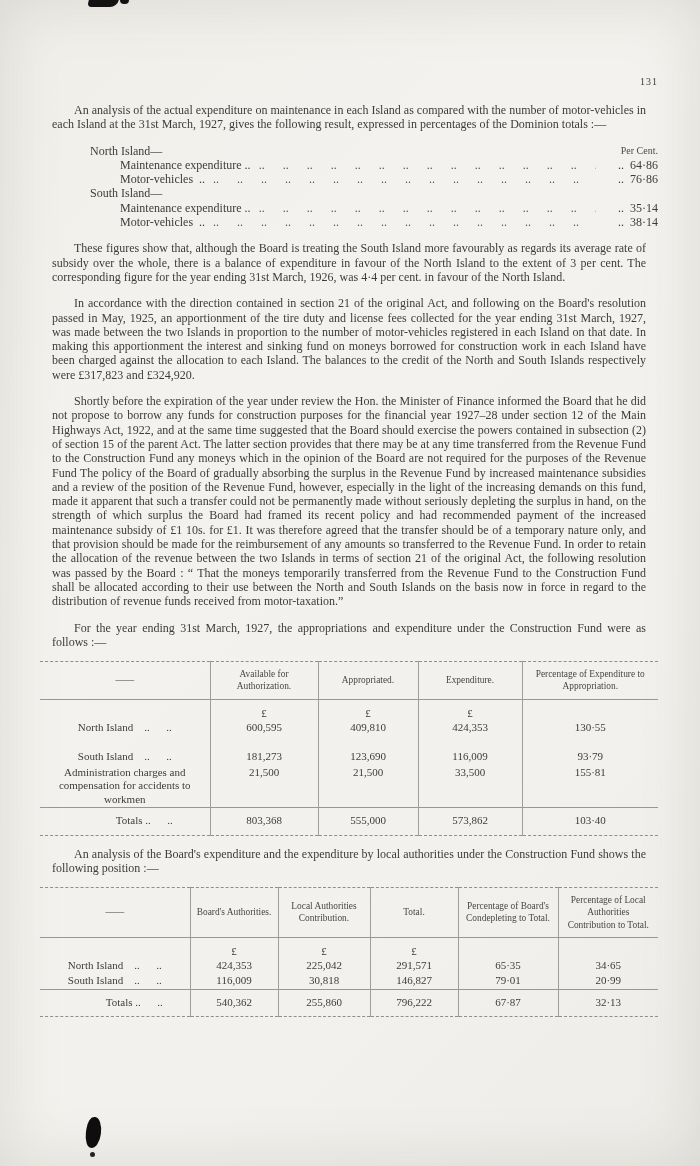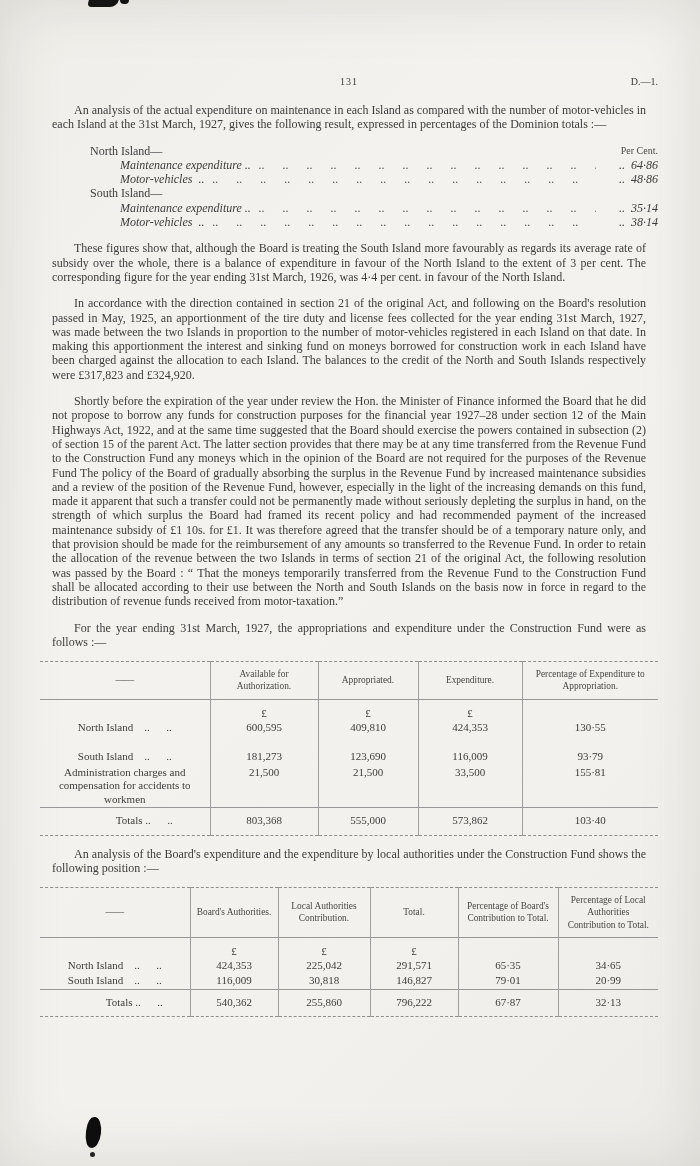--- a/index.html
+++ b/index.html
@@ -24,21 +24,21 @@
 
   .para {
     margin: 12px; text-indent: 22px; text-align: justify;
     font-size: 12px; line-height: 14.3px;
   }
 
   .percent-block { margin: 4px 0 4px 0; font-size: 12px; line-height: 14.3px; }
   .group-head-row { display: flex; justify-content: space-between; align-items: flex-end; padding-left: 50px; gap: 16px; }
   .per-cent { font-size: 10px; color: #4a4a4a; }
   .group-heading-solo { padding-left: 50px; }
-  .leader-row { display: flex; align-items: baseline; padding-left: 80px; font-style: italic; }
+  .leader-row { display: flex; align-items: baseline; padding-left: 80px; }
   .ll { white-space: pre; flex: 0 0 auto; }
   .dots { flex: 1 1 auto; overflow: hidden; white-space: pre; padding: 0 8px; color: #555; }
   .lv { flex: 0 0 auto; min-width: 62px; text-align: right; white-space: pre; }
 
   .t {
     width: 100%; border-collapse: collapse; table-layout: fixed; margin-top: 12px;
     border-top: 1px dashed #8e8e8e; border-bottom: 1px dashed #8e8e8e;
   }
   .t th {
     font-size: 9.4px; font-weight: normal; text-align: center; vertical-align: middle;
@@ -69,39 +69,38 @@
   <div class="artifact artifact-top-1"></div>
   <div class="artifact artifact-top-2"></div>
   <div class="artifact artifact-bottom-1"></div>
   <div class="artifact artifact-bottom-2"></div>
 
   <div class="content">
 
     <div class="page-header">
       <span class="ph-left"></span>
       <span class="page-number">131</span>
-      <span class="ph-right">D.—1.</span>
     </div>
 
     <p class="para">An analysis of the actual expenditure on maintenance in each Island as compared with the number of motor-vehicles in each Island at the 31st March, 1927, gives the following result, expressed in percentages of the Dominion totals :—</p>
 
     <div class="percent-block">
       <div class="group-head-row">
         <span class="group-heading">North Island—</span>
         <span class="per-cent">Per Cent.</span>
       </div>
       <div class="leader-row">
         <span class="ll">Maintenance expenditure ..</span>
         <span class="dots">..      ..      ..      ..      ..      ..      ..      ..      ..      ..      ..      ..      ..      ..      ..      ..      ..      ..</span>
         <span class="lv">..  64·86</span>
       </div>
       <div class="leader-row">
         <span class="ll">Motor-vehicles  ..</span>
         <span class="dots">..      ..      ..      ..      ..      ..      ..      ..      ..      ..      ..      ..      ..      ..      ..      ..      ..      ..</span>
-        <span class="lv">..  48·86</span>
+        <span class="lv">..  76·86</span>
       </div>
       <div class="group-heading-solo">South Island—</div>
       <div class="leader-row">
         <span class="ll">Maintenance expenditure ..</span>
         <span class="dots">..      ..      ..      ..      ..      ..      ..      ..      ..      ..      ..      ..      ..      ..      ..      ..      ..      ..</span>
         <span class="lv">..  35·14</span>
       </div>
       <div class="leader-row">
         <span class="ll">Motor-vehicles  ..</span>
         <span class="dots">..      ..      ..      ..      ..      ..      ..      ..      ..      ..      ..      ..      ..      ..      ..      ..      ..      ..</span>
@@ -180,21 +179,21 @@
           <col style="width:88px">
           <col style="width:100px">
           <col>
       </colgroup>
       <thead>
         <tr>
           <th>——</th>
           <th>Board's Authorities.</th>
           <th>Local Authorities Contribution.</th>
           <th>Total.</th>
-          <th>Percentage of Board's Con­tribution to Total.</th>
+          <th>Percentage of Board's Con­depleting to Total.</th>
           <th>Percentage of Local Authorities Contribution to Total.</th>
         </tr>
       </thead>
       <tbody>
         <tr class="cur">
           <td class="lbl"></td>
           <td>£</td>
           <td>£</td>
           <td>£</td>
           <td></td>

